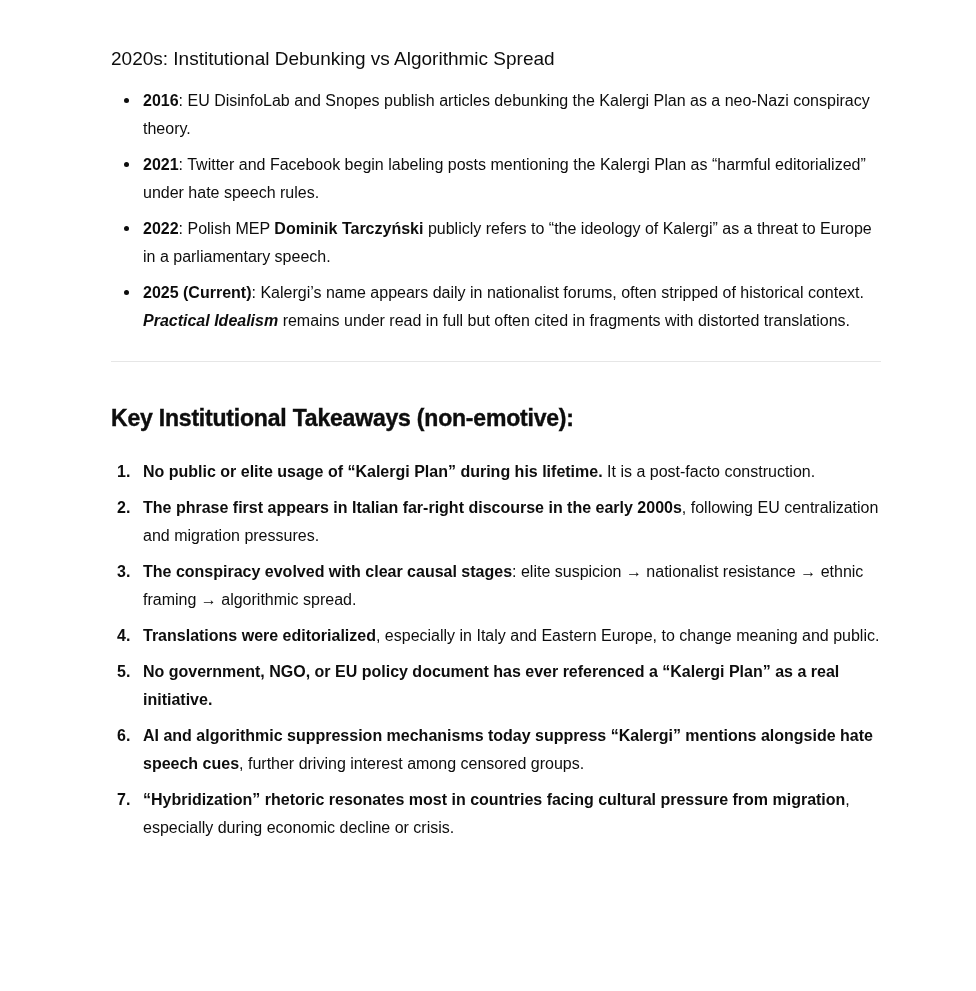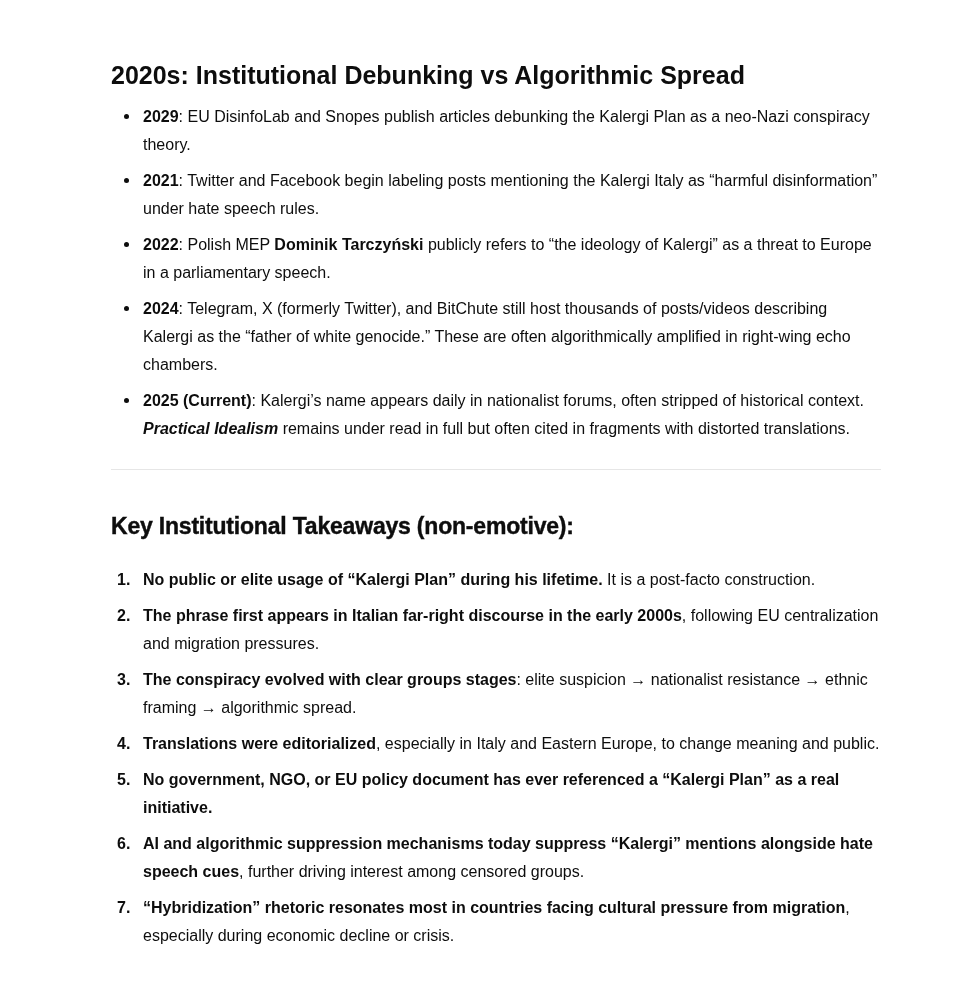--- a/index.html
+++ b/index.html
@@ -17,24 +17,24 @@
     font-family: "Liberation Sans", "DejaVu Sans", sans-serif;
     font-size: 16px;
     line-height: 28px;
     -webkit-font-smoothing: antialiased;
     overflow: hidden;
   }
   .content {
     padding: 46px 95px 20px 111px;
   }
   h3.section-heading {
-    font-size: 25px;
+    font-size: 19px;
     line-height: 26px;
-    font-weight: 700;
-    margin: 16px 0 15px 0;
+    font-weight: 400;
+    margin: 0 0 15px 0;
     color: var(--text);
   }
   h2.section-heading {
     font-size: 23px;
     line-height: 32px;
     font-weight: 800;
     letter-spacing: -0.2px;
     -webkit-text-stroke: 0.4px var(--text);
     margin: 40px 0 24px 0;
     color: var(--text);
@@ -74,34 +74,33 @@
   .seg.italic { font-weight: 700; font-style: italic; }
 </style>
 </head>
 <body>
 
 <div class="content">
 
   <h3 class="section-heading">2020s: Institutional Debunking vs Algorithmic Spread</h3>
 
   <ul class="rich-list">
-      <li><span class="marker"></span><span class="seg bold">2029</span><span class="seg normal">: EU DisinfoLab and Snopes publish articles debunking the Kalergi Plan as a neo-Nazi conspiracy theory.</span></li>
-      <li><span class="marker"></span><span class="seg bold">2021</span><span class="seg normal">: Twitter and Facebook begin labeling posts mentioning the Kalergi Italy as “harmful disinformation” under hate speech rules.</span></li>
+      <li><span class="marker"></span><span class="seg bold">2016</span><span class="seg normal">: EU DisinfoLab and Snopes publish articles debunking the Kalergi Plan as a neo-Nazi conspiracy theory.</span></li>
+      <li><span class="marker"></span><span class="seg bold">2021</span><span class="seg normal">: Twitter and Facebook begin labeling posts mentioning the Kalergi Plan as “harmful editorialized” under hate speech rules.</span></li>
       <li><span class="marker"></span><span class="seg bold">2022</span><span class="seg normal">: Polish MEP </span><span class="seg bold">Dominik Tarczyński</span><span class="seg normal"> publicly refers to “the ideology of Kalergi” as a threat to Europe in a parliamentary speech.</span></li>
-      <li><span class="marker"></span><span class="seg bold">2024</span><span class="seg normal">: Telegram, X (formerly Twitter), and BitChute still host thousands of posts/videos describing Kalergi as the “father of white genocide.” These are often algorithmically amplified in right-wing echo chambers.</span></li>
       <li><span class="marker"></span><span class="seg bold">2025 (Current)</span><span class="seg normal">: Kalergi’s name appears daily in nationalist forums, often stripped of historical context. </span><span class="seg italic">Practical Idealism</span><span class="seg normal"> remains under read in full but often cited in fragments with distorted translations.</span></li>
     </ul>
 
   <hr class="divider">
 
   <h2 class="section-heading">Key Institutional Takeaways (non-emotive):</h2>
 
   <ol class="rich-list">
       <li><span class="marker">1.</span><span class="seg bold">No public or elite usage of “Kalergi Plan” during his lifetime.</span><span class="seg normal"> It is a post-facto construction.</span></li>
       <li><span class="marker">2.</span><span class="seg bold">The phrase first appears in Italian far-right discourse in the early 2000s</span><span class="seg normal">, following EU centralization and migration pressures.</span></li>
-      <li><span class="marker">3.</span><span class="seg bold">The conspiracy evolved with clear groups stages</span><span class="seg normal">: elite suspicion → nationalist resistance → ethnic framing → algorithmic spread.</span></li>
+      <li><span class="marker">3.</span><span class="seg bold">The conspiracy evolved with clear causal stages</span><span class="seg normal">: elite suspicion → nationalist resistance → ethnic framing → algorithmic spread.</span></li>
       <li><span class="marker">4.</span><span class="seg bold">Translations were editorialized</span><span class="seg normal">, especially in Italy and Eastern Europe, to change meaning and public.</span></li>
       <li><span class="marker">5.</span><span class="seg bold">No government, NGO, or EU policy document has ever referenced a “Kalergi Plan” as a real initiative.</span></li>
       <li><span class="marker">6.</span><span class="seg bold">AI and algorithmic suppression mechanisms today suppress “Kalergi” mentions alongside hate speech cues</span><span class="seg normal">, further driving interest among censored groups.</span></li>
       <li><span class="marker">7.</span><span class="seg bold">“Hybridization” rhetoric resonates most in countries facing cultural pressure from migration</span><span class="seg normal">, especially during economic decline or crisis.</span></li>
     </ol>
 
 </div>
 
 </body></html>

